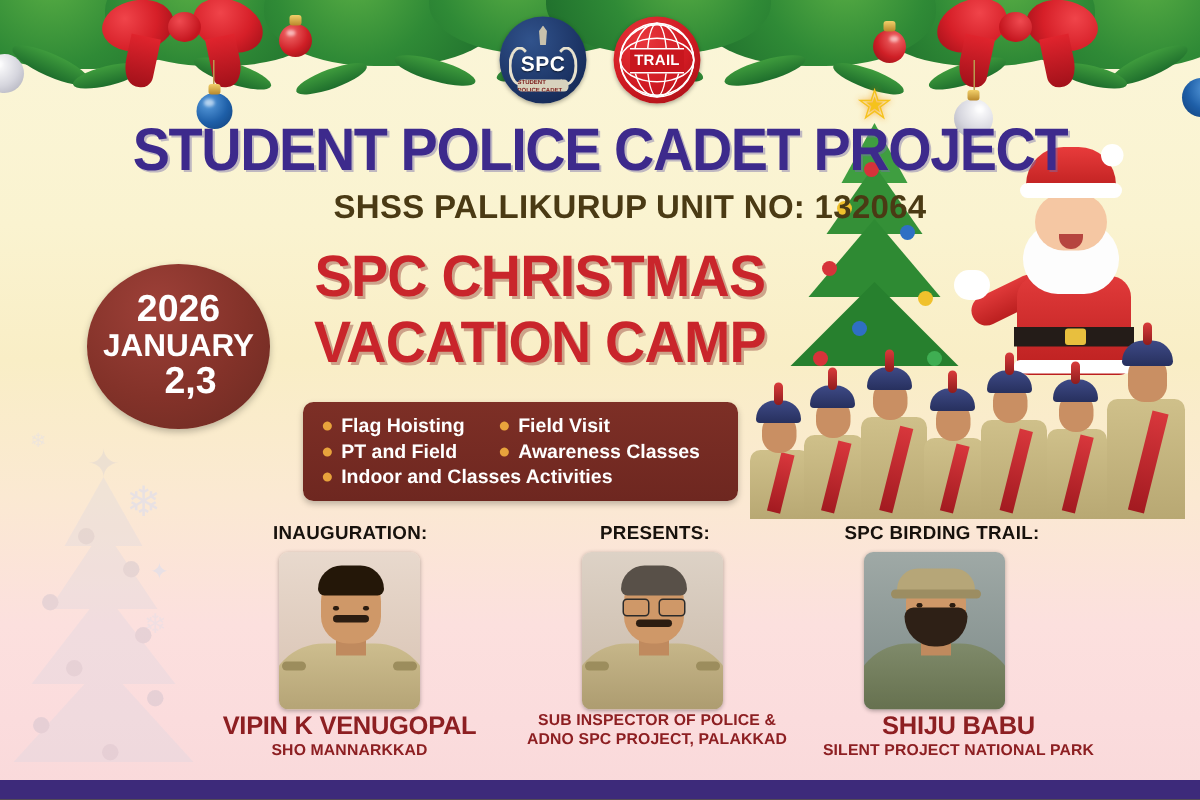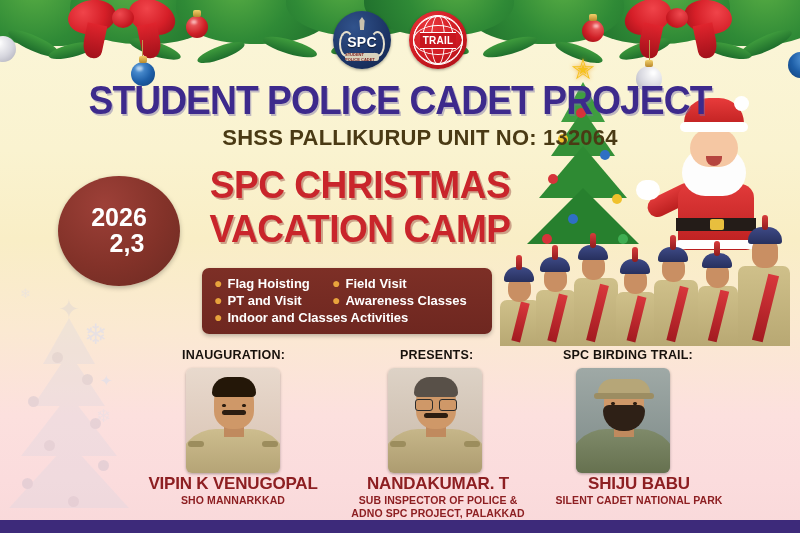--- a/index.html
+++ b/index.html
@@ -357,36 +357,37 @@
         <div class="c-plume" style="bottom:116px;left:20px;"></div>
       </div>
     </div>
   </div>
 
   <div class="camp-l1">SPC CHRISTMAS</div>
   <div class="camp-l2">VACATION CAMP</div>
 
   <div class="date-badge">
     <div class="y">2026</div>
+    <div class="m">JANUARY</div>
     <div class="d">2,3</div>
   </div>
 
   <div class="activities">
     <div class="act-grid">
       <div class="act-item">
         <span class="dot">●</span>
         <span>Flag Hoisting</span>
       </div>
       <div class="act-item">
         <span class="dot">●</span>
         <span>Field Visit</span>
       </div>
       <div class="act-item">
         <span class="dot">●</span>
-        <span>PT and Visit</span>
+        <span>PT and Field</span>
       </div>
       <div class="act-item">
         <span class="dot">●</span>
         <span>Awareness Classes</span>
       </div>
       <div class="act-item act-full">
         <span class="dot">●</span>
         <span>Indoor and Classes Activities</span>
       </div>
     </div>
@@ -436,24 +437,23 @@
     </div>
   </div>
 
   <div class="namestrip">
     <div class="nameblock" style="left:138px;width:190px;">
       <div class="nm">VIPIN K VENUGOPAL</div>
       <div class="rl">SHO MANNARKKAD</div>
       <div class="rl"></div>
     </div>
     <div class="nameblock" style="left:340px;width:196px;">
-      <div class="nm">NANDAKUMAR. T</div>
       <div class="rl">SUB INSPECTOR OF POLICE &amp;</div>
       <div class="rl">ADNO SPC PROJECT, PALAKKAD</div>
     </div>
     <div class="nameblock" style="left:528px;width:222px;">
       <div class="nm">SHIJU BABU</div>
-      <div class="rl">SILENT CADET NATIONAL PARK</div>
+      <div class="rl">SILENT PROJECT NATIONAL PARK</div>
     </div>
   </div>
 
   <div class="bottombar"></div>
 </div>
 
 </body></html>

